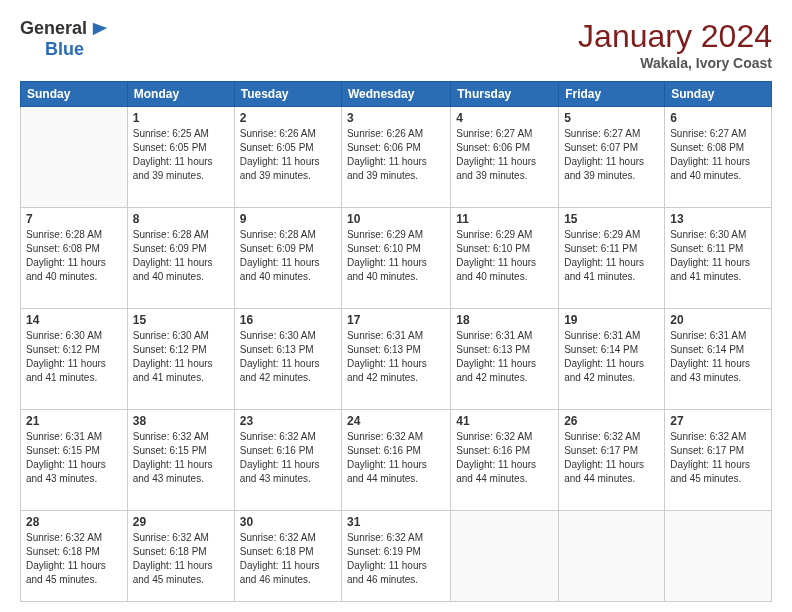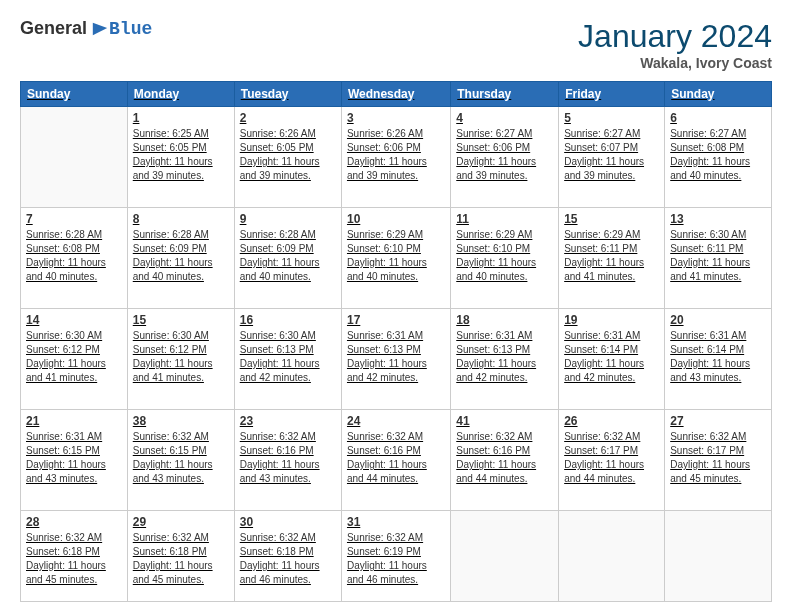--- a/index.html
+++ b/index.html
@@ -18,61 +18,60 @@
       flex-direction: column;
     }
     .header {
       display: flex;
       justify-content: space-between;
       align-items: flex-start;
       margin-bottom: 10px;
     }
     .logo {
       display: flex;
-      align-items: flex-end;
+      flex-direction: column;
+      align-items: center;
     }
     .logo-text {
       display: flex;
       align-items: center;
       gap: 2px;
     }
     .logo-general {
       font-size: 18px;
       font-weight: bold;
       color: #333;
     }
     .logo-blue {
       font-size: 18px;
       font-weight: bold;
       color: #2a6db5;
-      font-family: Liberation Mono, monospace;
     }
     .logo-icon {
       width: 18px;
       height: 18px;
       margin-left: 2px;
     }
     .title-block {
       text-align: right;
     }
     .month-title {
       font-size: 32px;
-      color: #0c4a6e;
+      color: #7f1d1d;
       font-weight: normal;
     }
     .location {
       font-size: 14px;
       color: #555;
       font-weight: bold;
     }
     .calendar {
       width: 100%;
       border-collapse: collapse;
       flex: 1;
-      text-decoration: underline;
     }
     .calendar th {
       background-color: #2a6db5;
       color: #fff;
       font-size: 12px;
       font-weight: bold;
       padding: 5px 6px;
       text-align: left;
       border: 1px solid #1a5da0;
     }

